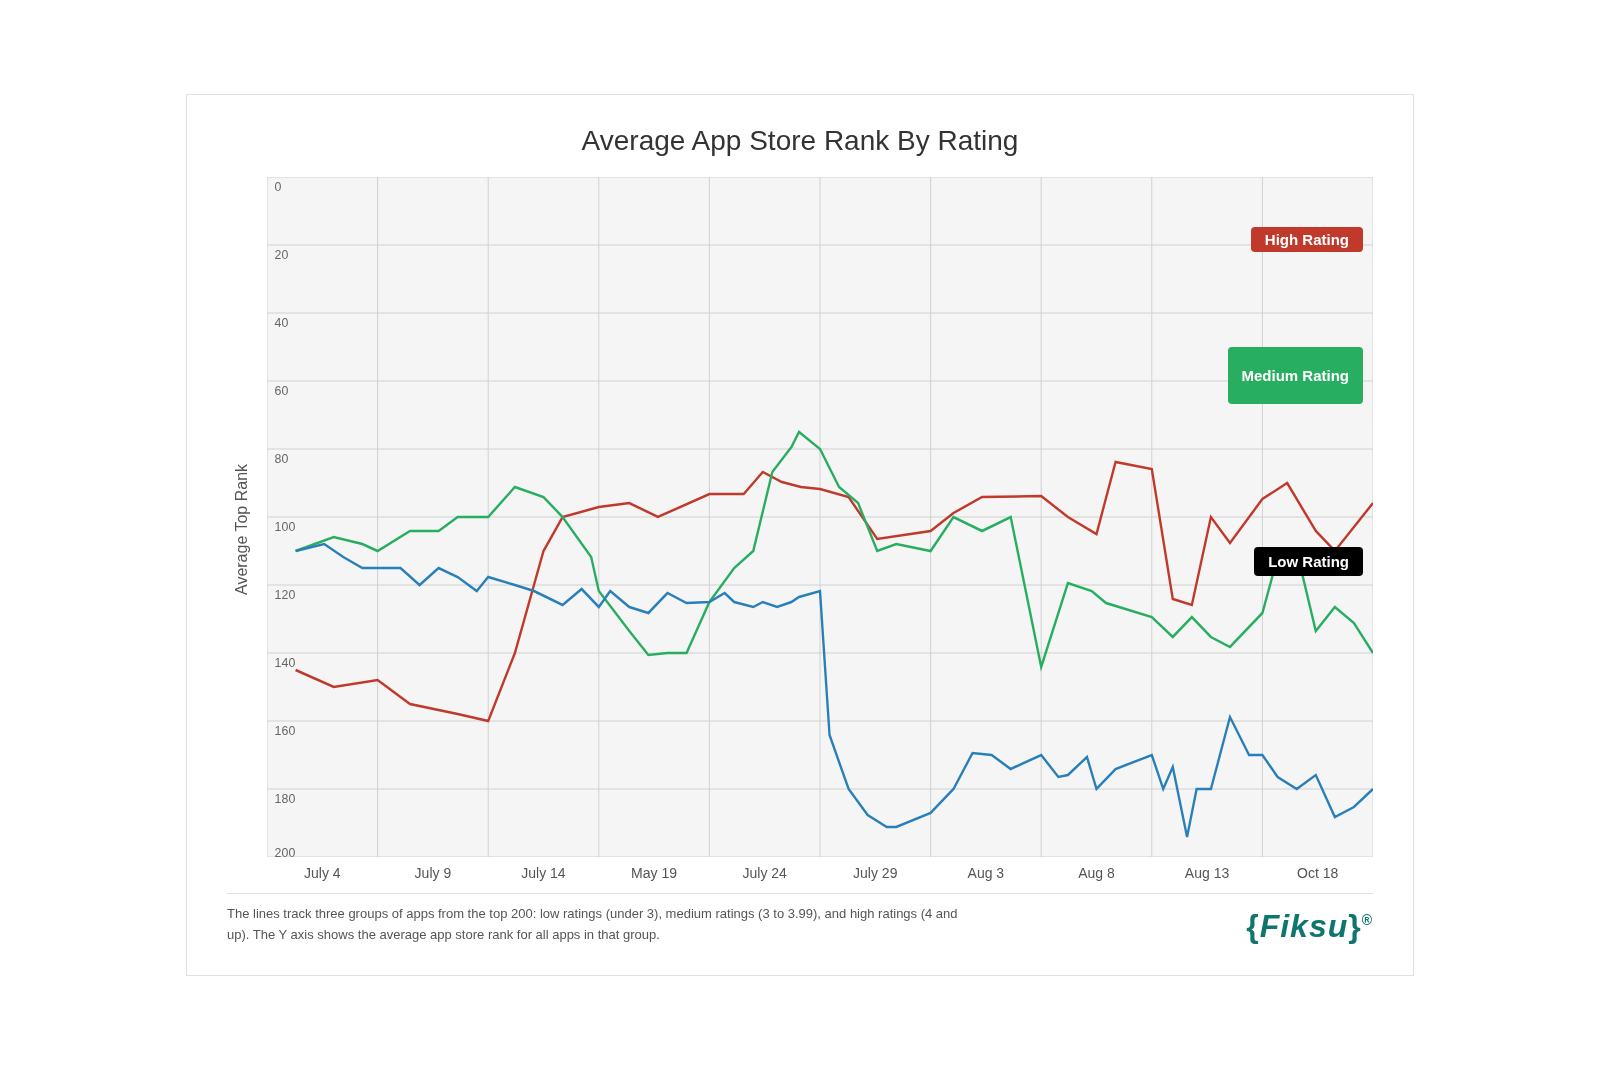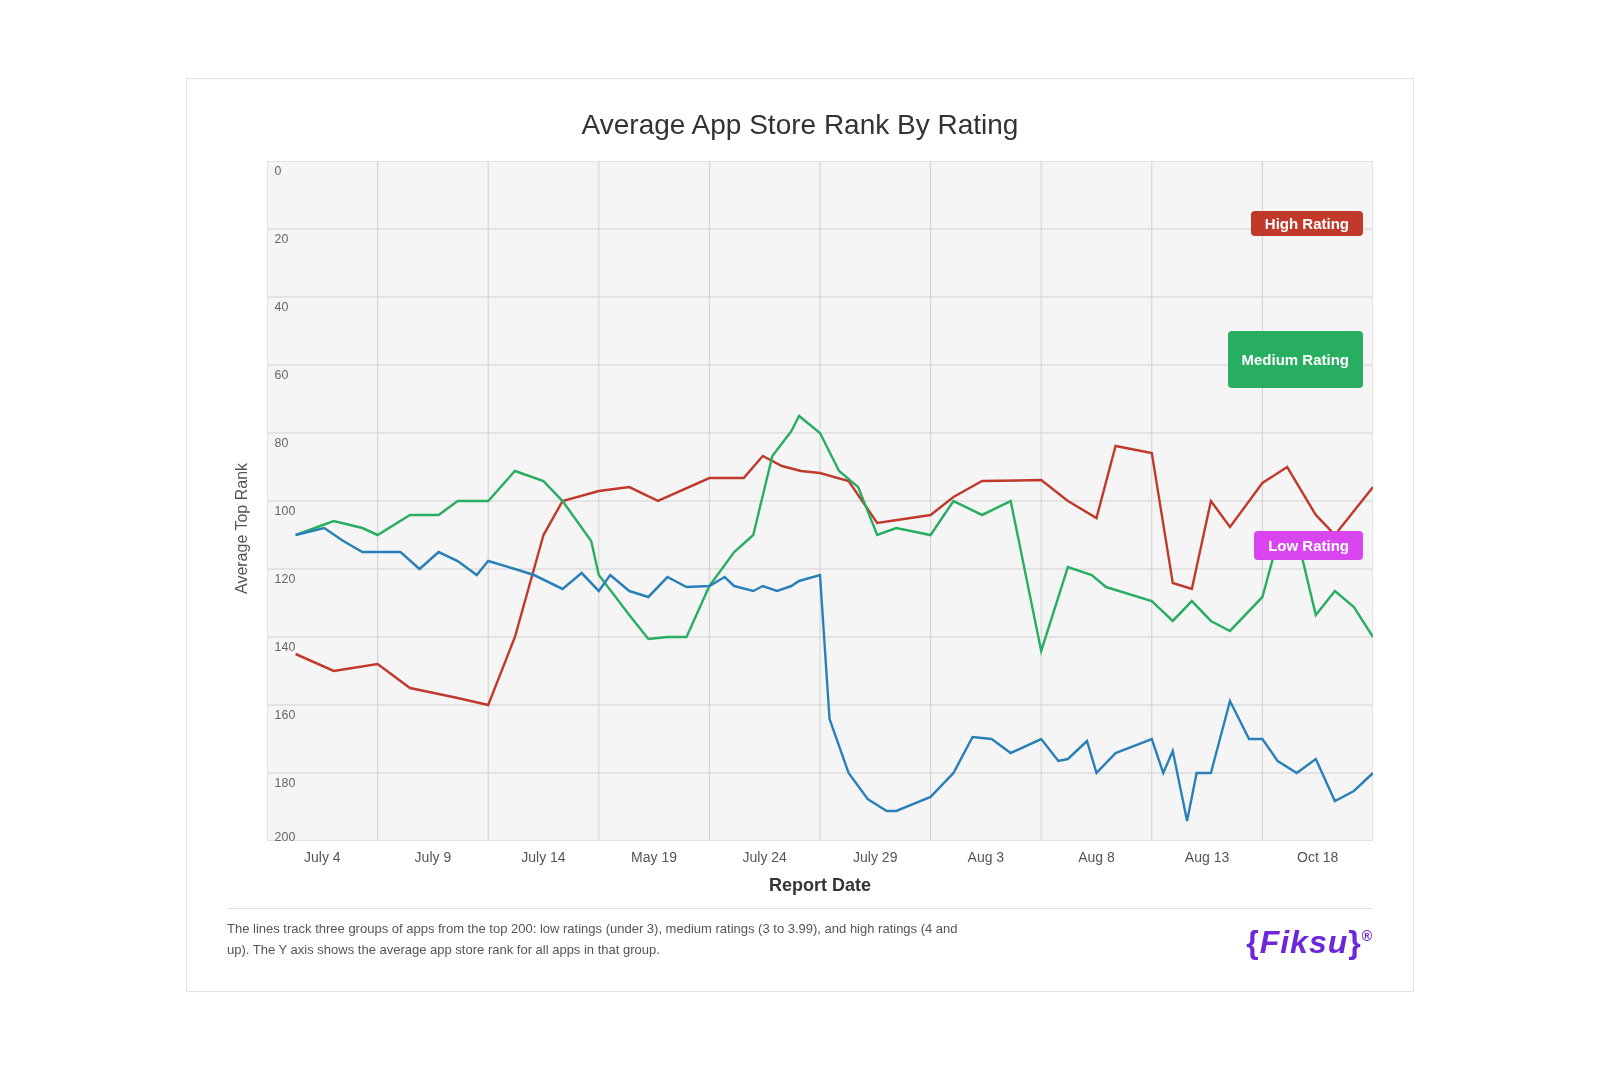--- a/index.html
+++ b/index.html
@@ -105,21 +105,21 @@
       max-width: 750px;
       line-height: 1.6;
     }
     .fiksu-logo {
       font-size: 32px;
       color: #e8650a;
       font-weight: bold;
       letter-spacing: 1px;
     }
     .fiksu-logo span {
-      color: #6d28d9;
+      color: #0f766e;
     }
   </style>
 </head>
 <body>
 
 <div class="chart-container">
   <h2 class="chart-title">Average App Store Rank By Rating</h2>
 
   <div class="chart-area">
     <div class="y-axis-label">Average Top Rank</div>
@@ -317,37 +317,36 @@
               1100,598
               1120,640
               1140,630
               1160,612
             "></polyline>
         </svg>
 
         
         <div class="legend-item legend-high" style="position:absolute; right:10px; top:50px; background:#c0392b; color:#fff; padding:4px 14px; border-radius:4px; font-size:15px; font-weight:bold;">High Rating</div>
         <div class="legend-item legend-medium" style="position:absolute; right:10px; top:170px; background:#27ae60; color:#fff; padding:20px 14px; border-radius:4px; font-size:15px; font-weight:bold;">Medium Rating</div>
-        <div class="legend-item legend-low" style="position:absolute; right:10px; top:370px; background:#d946ef; color:#fff; padding:6px 14px; border-radius:4px; font-size:15px; font-weight:bold;">Low Rating</div>
+        <div class="legend-item legend-low" style="position:absolute; right:10px; top:370px; background:#000000; color:#fff; padding:6px 14px; border-radius:4px; font-size:15px; font-weight:bold;">Low Rating</div>
       </div>
 
       <div class="x-axis">
         <span class="x-label">July 4</span>
         <span class="x-label">July 9</span>
         <span class="x-label">July 14</span>
         <span class="x-label">May 19</span>
         <span class="x-label">July 24</span>
         <span class="x-label">July 29</span>
         <span class="x-label">Aug 3</span>
         <span class="x-label">Aug 8</span>
         <span class="x-label">Aug 13</span>
         <span class="x-label">Oct 18</span>
       </div>
 
-      <div class="x-axis-title">Report Date</div>
     </div>
   </div>
 
   <div class="footer">
     <p class="footer-text">The lines track three groups of apps from the top 200: low ratings (under 3), medium ratings (3 to 3.99), and high ratings (4 and up). The Y axis shows the average app store rank for all apps in that group.</p>
     <div class="fiksu-logo">
       <span>{<span style="font-style:italic;">Fiksu</span>}<sup style="font-size:14px;">®</sup></span>
     </div>
   </div>
 </div>

